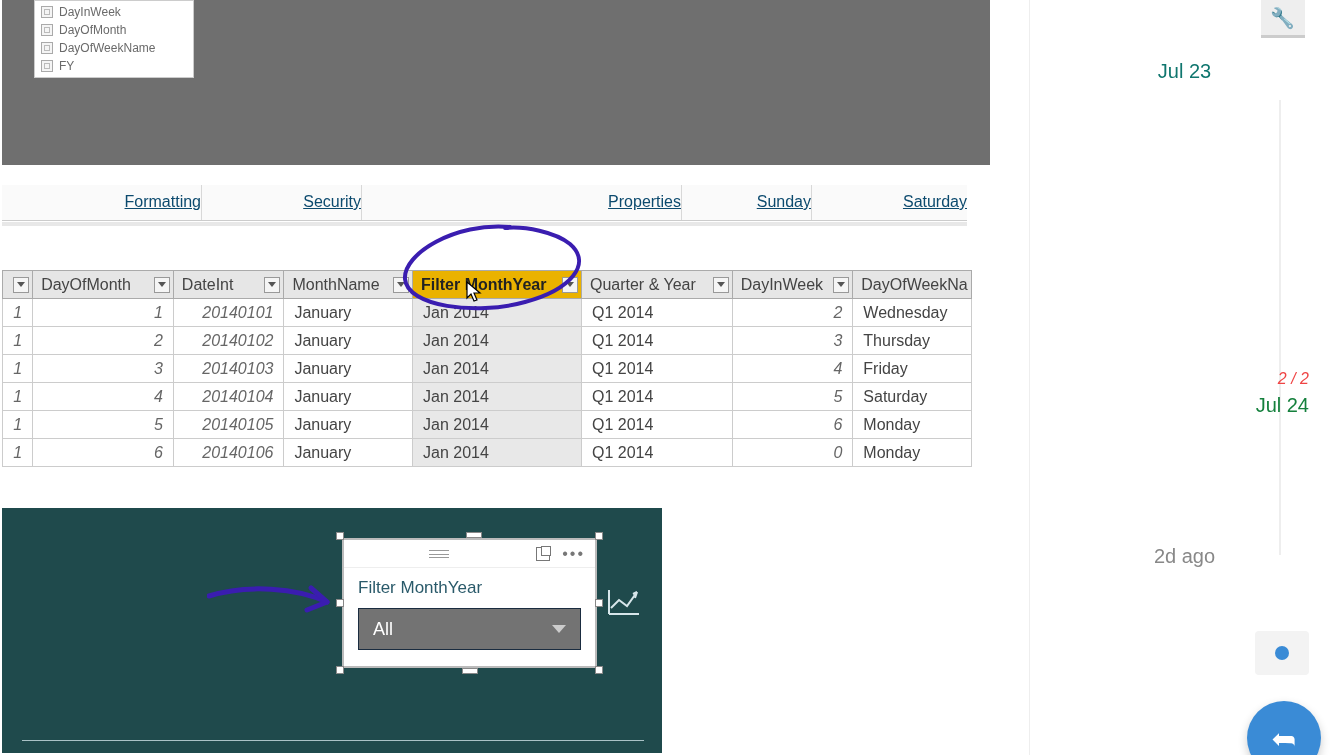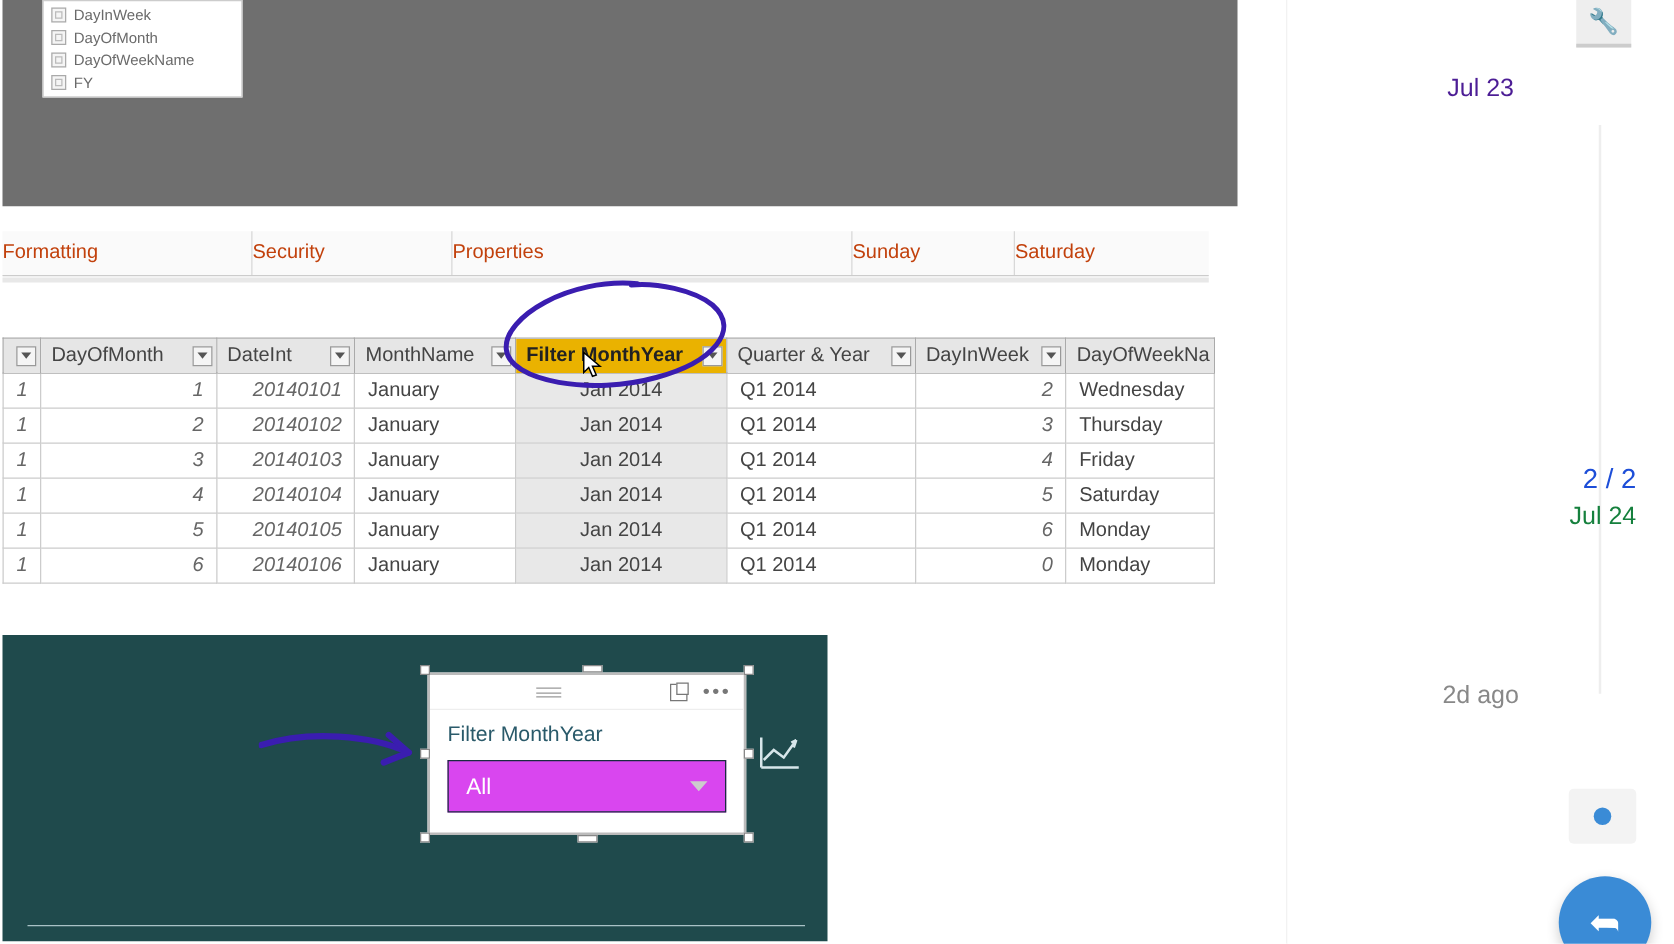--- a/index.html
+++ b/index.html
@@ -66,25 +66,26 @@
   .ribbon-row {
     position: absolute;
     left: 2px; top: 185px;
     width: 965px; height: 36px;
     border-bottom: 1px solid #ccc;
     background: #fafafa;
     display:flex;
   }
   .ribbon-tab {
     flex:1;
-    text-align:left;
+    text-align:right;
     font-size:16px;
-    color:#c2410c;
+    color:#0c4a6e;
     line-height:34px;
     border-right:1px solid #d8d8d8;
+    text-decoration:underline;
   }
   .ribbon-tab:last-child { border-right:none; }
   .ribbon-sep { height:4px; background:#e8e8e8; position:absolute; left:2px; top:222px; width:965px;}
   
   .ink-circle {
     position:absolute;
     pointer-events:none;
     z-index:20;
   }
   
@@ -129,21 +130,21 @@
     border-top:5px solid #555;
   }
   table.data td {
     border:1px solid #ccc;
     padding:4px 10px;
     height:28px;
     white-space:nowrap;
     overflow:hidden;
   }
   table.data .num { text-align:right; font-style:italic; color:#666;}
-  table.data .shadecol { background:#e8e8e8;text-align:center;}
+  table.data .shadecol { background:#e8e8e8;}
   
   .slicer-area {
     position:absolute;
     left:2px; top:508px;
     width:660px; height:245px;
     background:#1f4a4c;
   }
   .slicer-card {
     position:absolute;
     left:340px; top:30px;
@@ -179,21 +180,21 @@
   .grip-lines::after{content:'';position:absolute;left:0;right:0;top:3px;border-top:1px solid #999;}
   .popout-icon { width:14px;height:14px;border:1px solid #777;position:relative;}
   .popout-icon::after{content:'';position:absolute;right:-2px;top:-2px;width:8px;height:8px;border:1px solid #777;background:#fff;}
   .dots-icon{letter-spacing:2px;color:#777;font-size:16px;line-height:10px;}
   .slicer-title {
     padding:10px 14px 6px 14px; font-size:17px; color:#2a5a6a;
   }
   .slicer-dropdown {
     margin:4px 14px 10px 14px;
     height:42px;
-    background:#d946ef;
+    background:#737373;
     border:1px solid #1a2c40;
     display:flex; align-items:center; justify-content:space-between;
     padding:0 14px;
     color:#fff; font-size:18px;
   }
   .chev-down {
     width:0;height:0;border-left:7px solid transparent;border-right:7px solid transparent;border-top:8px solid #ccc;
   }
   .chart-glyph {
     position:absolute; right:-46px; top:48px;
@@ -218,31 +219,31 @@
   
   .sb-edit {
     position:absolute; right:34px; top:0;
     width:44px; height:38px;
     background:#eee; border-bottom:3px solid #ccc;
     display:flex; align-items:center; justify-content:center;
   }
   .wrench { font-size:20px; color:#555;}
   .sb-date-top {
     position:absolute; right:0; left:0; top:60px;
-    text-align:center; font-size:20px; color:#4c1d95;
+    text-align:center; font-size:20px; color:#0f766e;
   }
   .timeline-rail {
     position:absolute; right:58px; top:100px; bottom:200px;
     width:2px; background:#eee;
   }
   .sb-count {
     position:absolute; right:30px; top:370px;
     text-align:right;
   }
-  .sb-count .a { font-size:22px; color:#1d4ed8; font-weight:500;}
+  .sb-count .a { font-size:16px; color:#ef4444; font-weight:500;font-style:italic;}
   .sb-count .b { font-size:20px; color:#15803d; margin-top:6px;}
   .sb-2d {
     position:absolute; right:0; left:0; top:545px;
     text-align:center; font-size:20px; color:#888;
   }
   .sb-dot-btn {
     position:absolute; right:30px; bottom:80px;
     width:54px; height:44px;
     background:#f3f3f3; border-radius:4px;
     display:flex; align-items:center; justify-content:center;

